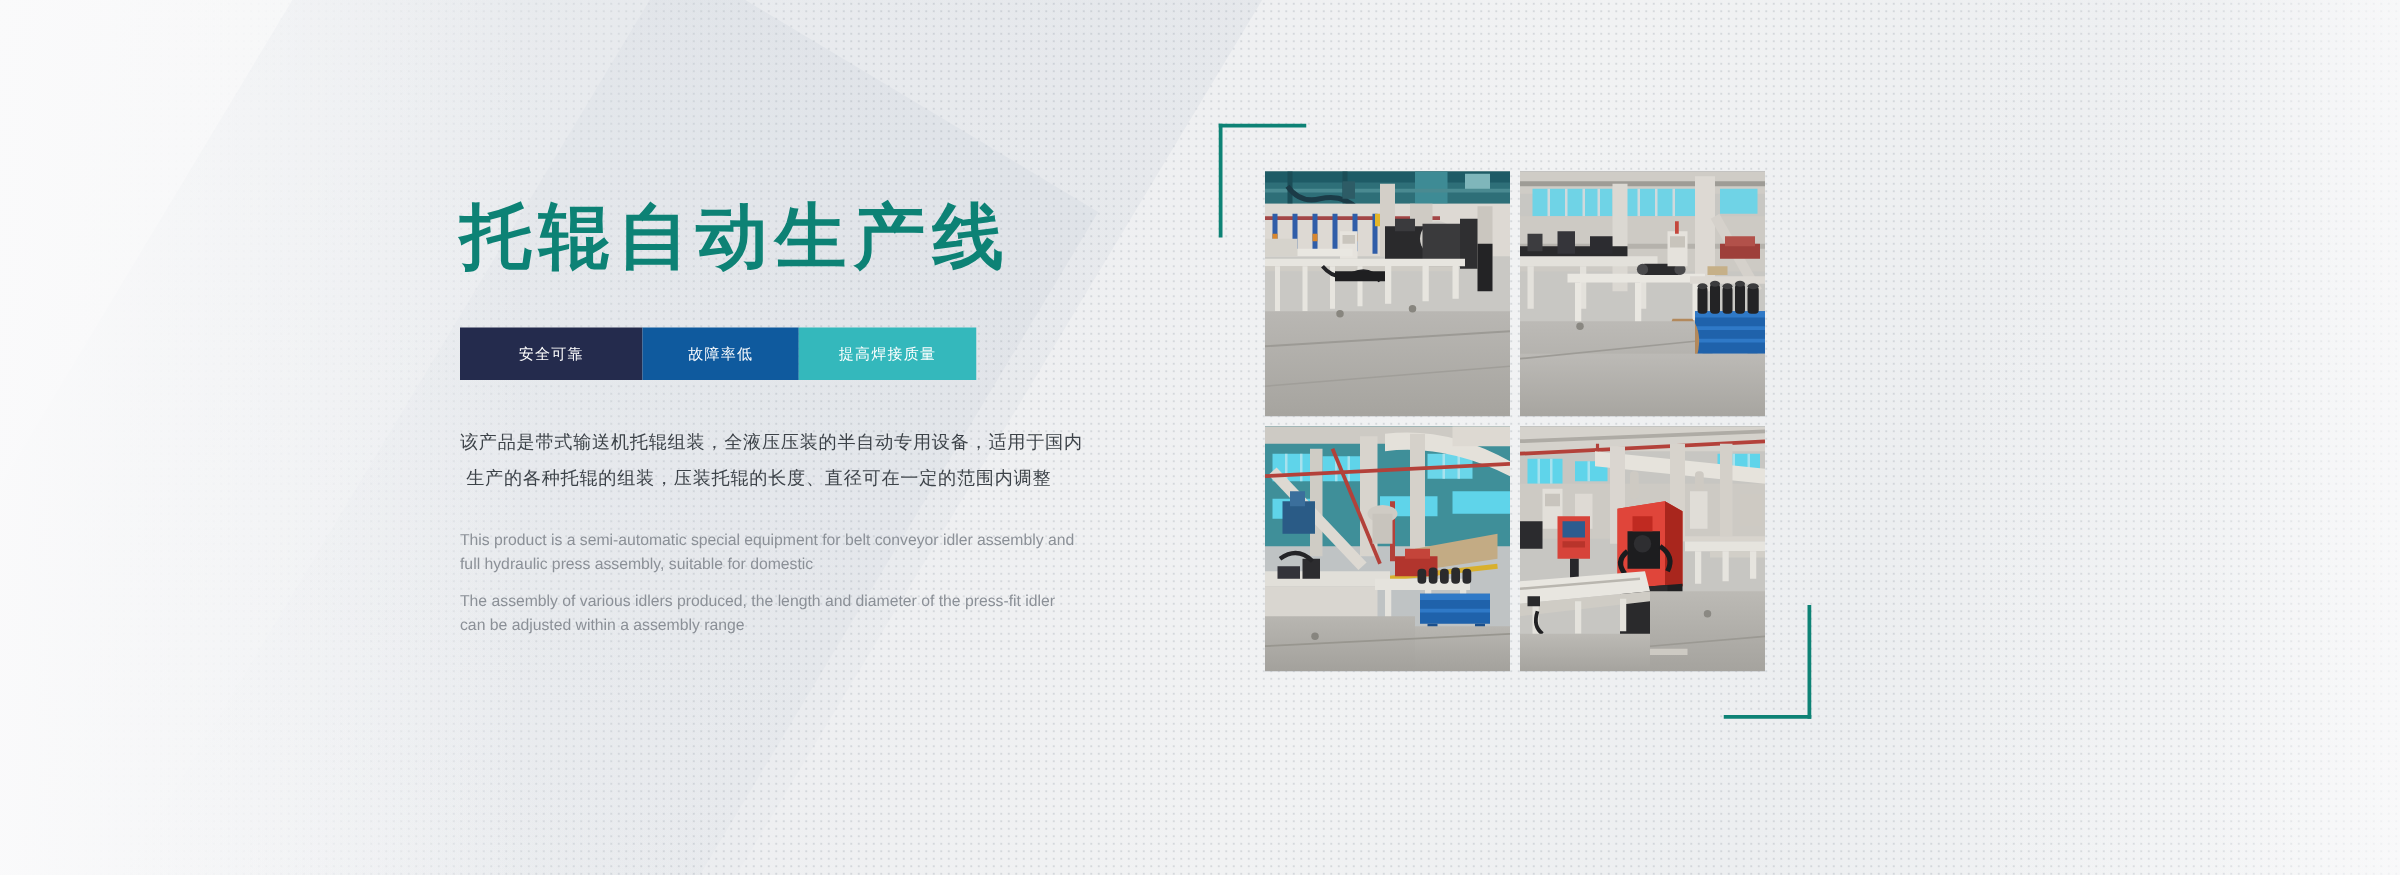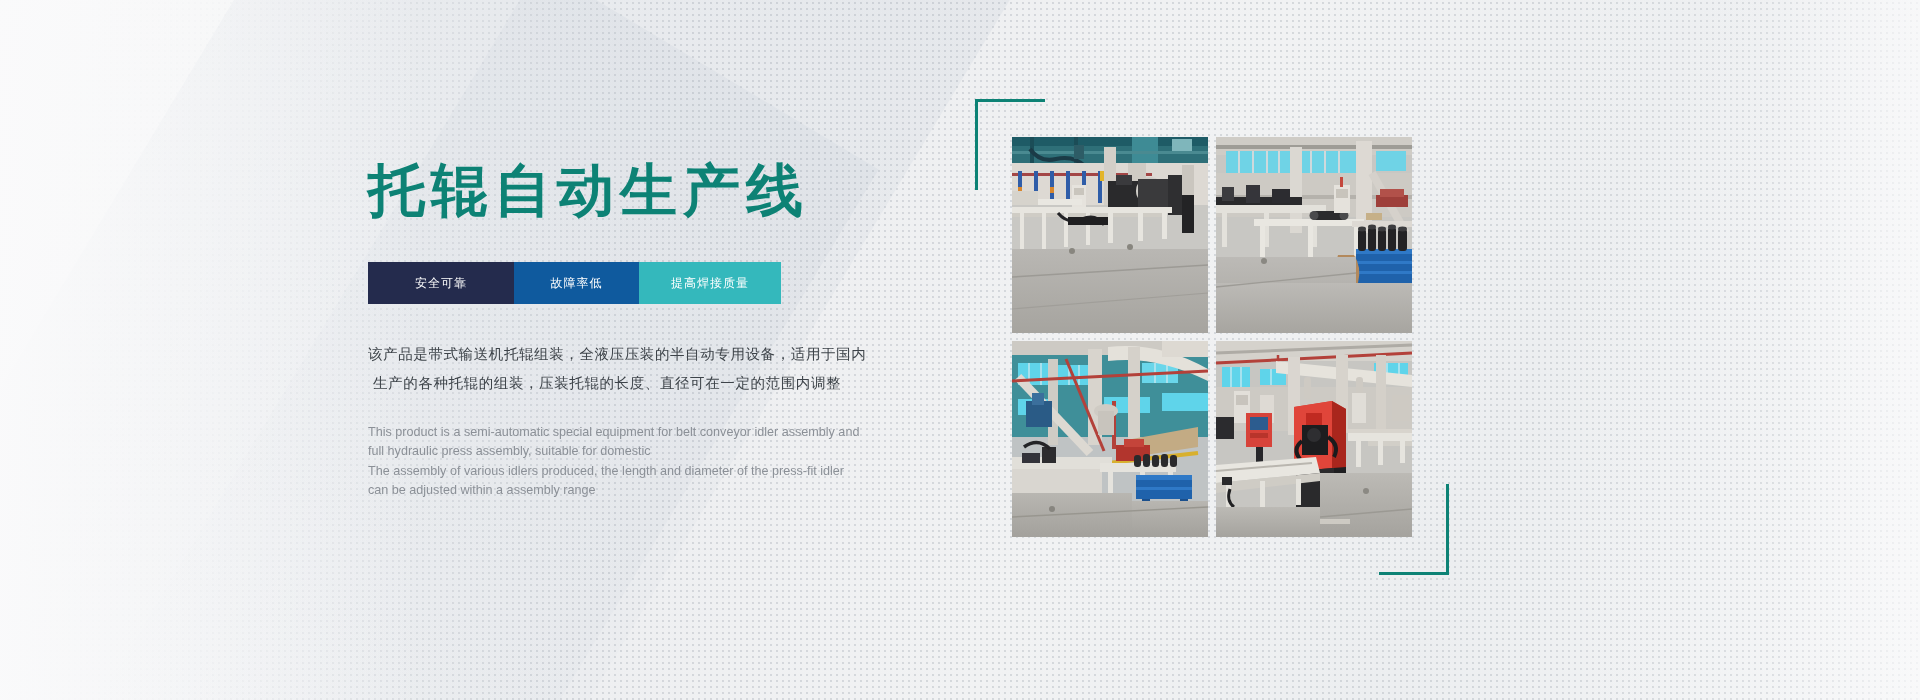--- a/index.html
+++ b/index.html
@@ -127,21 +127,21 @@
   }
   .desc-cn .line2 { padding-left: 5px; font-family: Liberation Mono, monospace; }
 
   .desc-en {
     margin-top: 24px;
     font-size: 12.6px;
     line-height: 19px;
     color: #8b9097;
     width: 560px;
   }
-  .desc-en .p2 { margin-top: 1px; }
+  .desc-en .p2 { margin-top: 11px; }
 
   
   .collage {
     position: absolute;
     left: 1012px;
     top: 137px;
     width: 400px;
     height: 400px;
   }
   .collage-grid {

